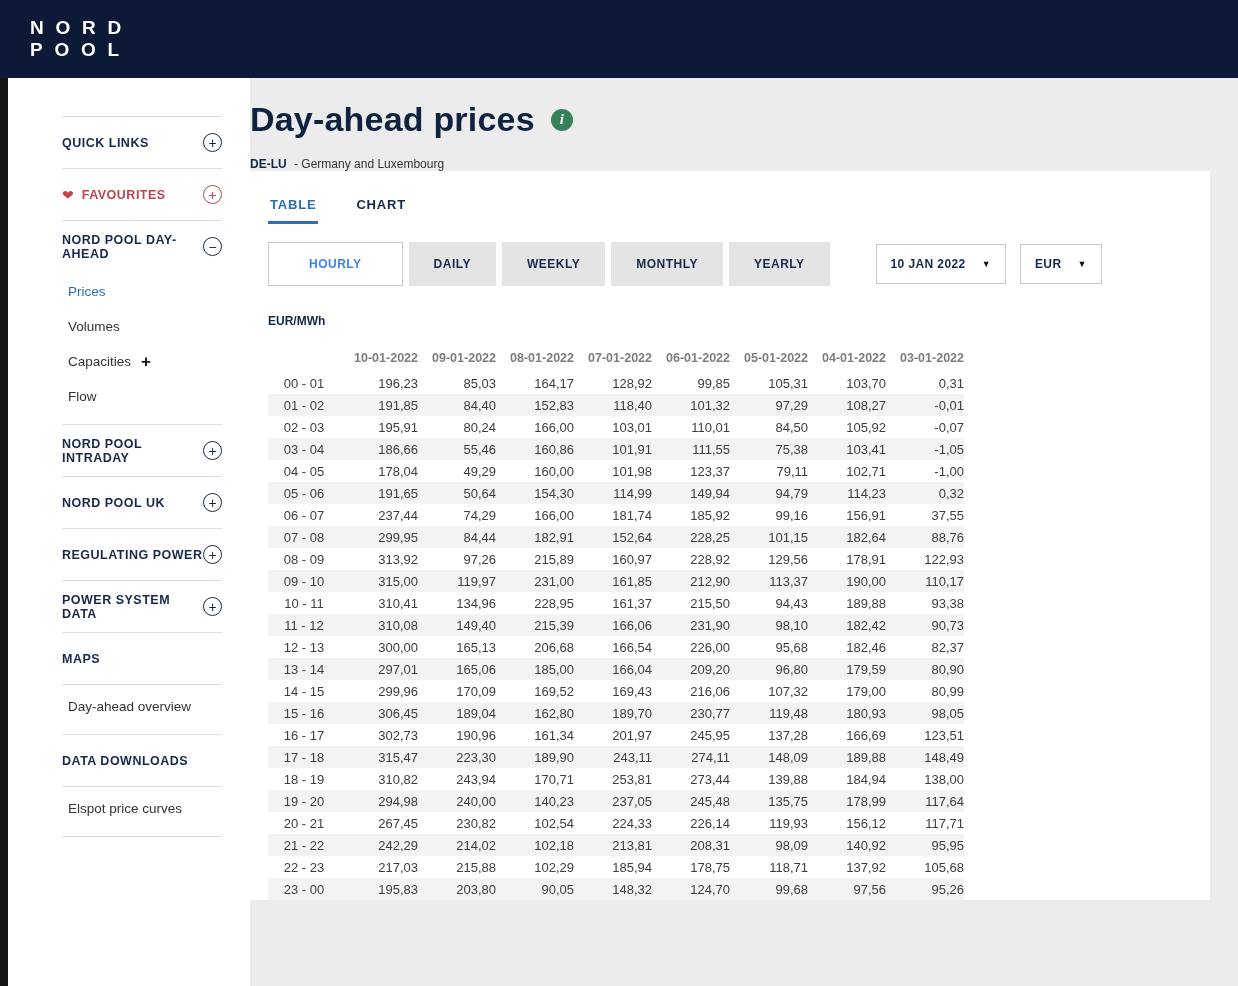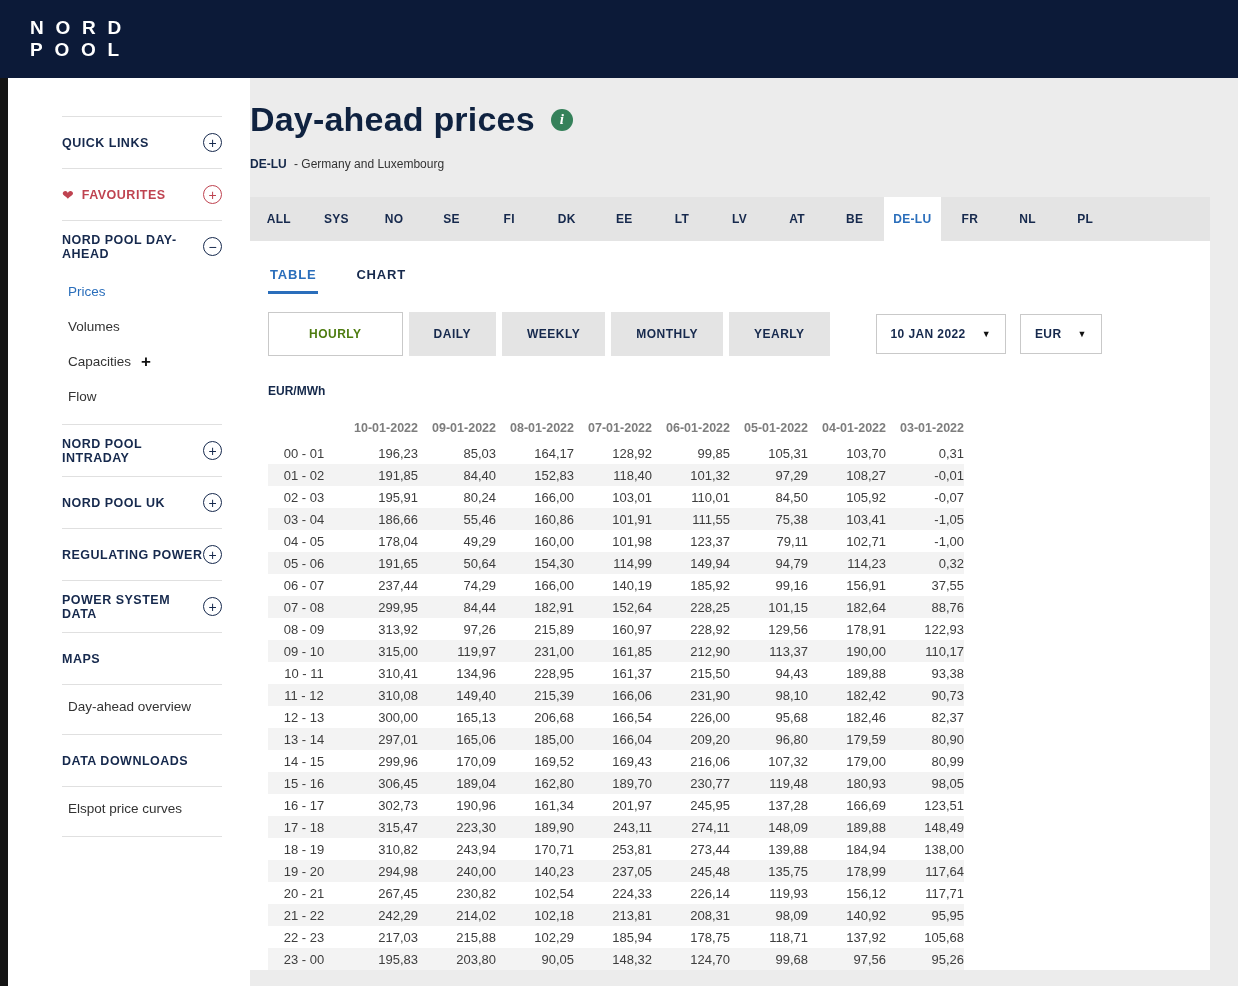--- a/index.html
+++ b/index.html
@@ -68,21 +68,21 @@
   .view-tabs { display:flex; gap:36px; padding-top:8px; }
   .vtab { font-size:13px; font-weight:bold; letter-spacing:0.8px; color:#16294d; padding:8px 2px 9px; cursor:pointer; border-bottom:3px solid transparent; }
   .vtab.active { color:#2a6ebb; border-bottom-color:#2a6ebb; }
 
   .controls { margin-top:18px; display:flex; align-items:center; }
   .pbtn {
     height:44px; background:#e4e4e4; border:1px solid #e4e4e4;
     font-family:inherit; font-weight:bold; font-size:12px; letter-spacing:0.5px;
     color:#16294d; padding:0 24px; margin-right:6px; cursor:pointer;
   }
-  .pbtn.active { background:#fff; border:1px solid #c9c9c9; color:#4d7c0f; padding:0 40px; }
+  .pbtn.active { background:#fff; border:1px solid #c9c9c9; color:#3b82f6; padding:0 40px; }
   .select {
     height:40px; background:#fff; border:1px solid #c9c9c9;
     display:flex; align-items:center; gap:16px; padding:0 14px;
     font-size:12px; font-weight:bold; letter-spacing:0.4px; color:#16294d; cursor:pointer;
   }
   .select.date { margin-left:40px; }
   .select.currency { margin-left:14px; }
   .caret { font-size:9px; color:#111; }
 
   .unit-heading { margin-top:28px; font-size:12px; font-weight:bold; color:#14284a; }
@@ -213,37 +213,20 @@
     <div class="title-row">
       <h1 class="page-title">Day-ahead prices</h1>
       <span class="info-icon">i</span>
     </div>
 
     <div class="subtitle">
       <span class="area-code">DE-LU</span>
       <span>- Germany and Luxembourg</span>
     </div>
 
-    <div class="region-tabs">
-        <div class="rtab">ALL</div>
-        <div class="rtab">SYS</div>
-        <div class="rtab">NO</div>
-        <div class="rtab">SE</div>
-        <div class="rtab">FI</div>
-        <div class="rtab">DK</div>
-        <div class="rtab">EE</div>
-        <div class="rtab">LT</div>
-        <div class="rtab">LV</div>
-        <div class="rtab">AT</div>
-        <div class="rtab">BE</div>
-        <div class="rtab active">DE-LU</div>
-        <div class="rtab">FR</div>
-        <div class="rtab">NL</div>
-        <div class="rtab">PL</div>
-      </div>
 
     <div class="panel">
       <div class="view-tabs">
           <div class="vtab active">TABLE</div>
           <div class="vtab">CHART</div>
         </div>
 
       <div class="controls">
         <span id="period-buttons"><button class="pbtn active">HOURLY</button><button class="pbtn">DAILY</button><button class="pbtn">WEEKLY</button><button class="pbtn">MONTHLY</button><button class="pbtn">YEARLY</button></span>
         <div class="select date">
@@ -337,21 +320,21 @@
               <td class="val">149,94</td>
               <td class="val">94,79</td>
               <td class="val">114,23</td>
               <td class="val">0,32</td>
             </tr>
             <tr>
               <td class="hour">06 - 07</td>
               <td class="val">237,44</td>
               <td class="val">74,29</td>
               <td class="val">166,00</td>
-              <td class="val">140,19</td>
+              <td class="val">181,74</td>
               <td class="val">185,92</td>
               <td class="val">99,16</td>
               <td class="val">156,91</td>
               <td class="val">37,55</td>
             </tr>
             <tr>
               <td class="hour">07 - 08</td>
               <td class="val">299,95</td>
               <td class="val">84,44</td>
               <td class="val">182,91</td>

